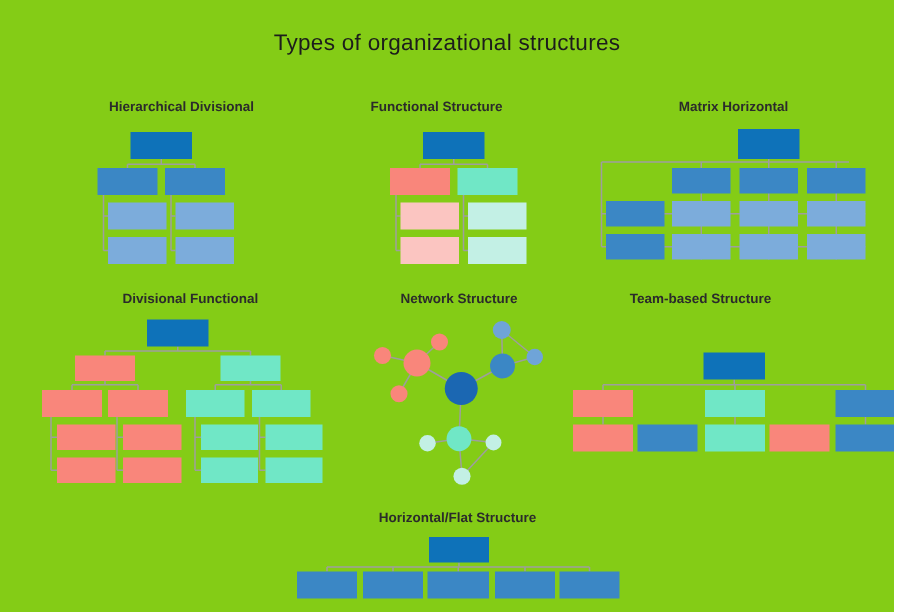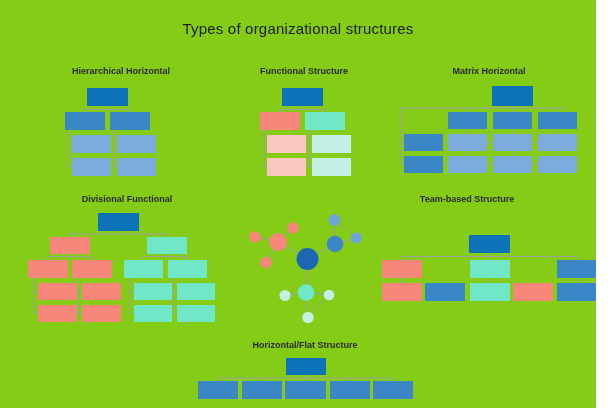--- a/index.html
+++ b/index.html
@@ -71,24 +71,25 @@
       <circle class="f-smallblue" cx="356.5" cy="238" r="5.5"></circle>
       <circle class="f-medium" cx="335" cy="244" r="8.3"></circle>
       <circle class="f-lteal" cx="285" cy="295.5" r="5.5"></circle>
       <circle class="f-lteal" cx="329" cy="295" r="5.3"></circle>
       <circle class="f-lteal" cx="308" cy="317.5" r="5.7"></circle>
       <circle class="f-teal" cx="306" cy="292.5" r="8.3"></circle>
       <circle class="f-center" cx="307.5" cy="259" r="11"></circle>
     </g>
   </svg>
 
-  <div class="section-title" style="left:51px;top:66px">Hierarchical Horizontal</div>
-  <div class="section-title" style="left:234px;top:66px">Functional Structure</div>
+  <div class="section-title" style="left:51px;top:66px">Hierarchical Divisional</div>
+  <div class="section-title" style="left:221px;top:66px">Functional Structure</div>
   <div class="section-title" style="left:419px;top:66px">Matrix Horizontal</div>
   <div class="section-title" style="left:57px;top:194px">Divisional Functional</div>
+  <div class="section-title" style="left:236px;top:194px">Network Structure</div>
   <div class="section-title" style="left:397px;top:194px">Team-based Structure</div>
   <div class="section-title" style="left:235px;top:340px">Horizontal/Flat Structure</div>
 
   <div class="box dark" style="left:87px;top:88px;width:41px;height:18px"></div>
   <div class="box medium" style="left:65px;top:112px;width:40px;height:18px"></div>
   <div class="box medium" style="left:110px;top:112px;width:40px;height:18px"></div>
   <div class="box light" style="left:72px;top:135px;width:39px;height:18px"></div>
   <div class="box light" style="left:117px;top:135px;width:39px;height:18px"></div>
   <div class="box light" style="left:72px;top:158px;width:39px;height:18px"></div>
   <div class="box light" style="left:117px;top:158px;width:39px;height:18px"></div>

